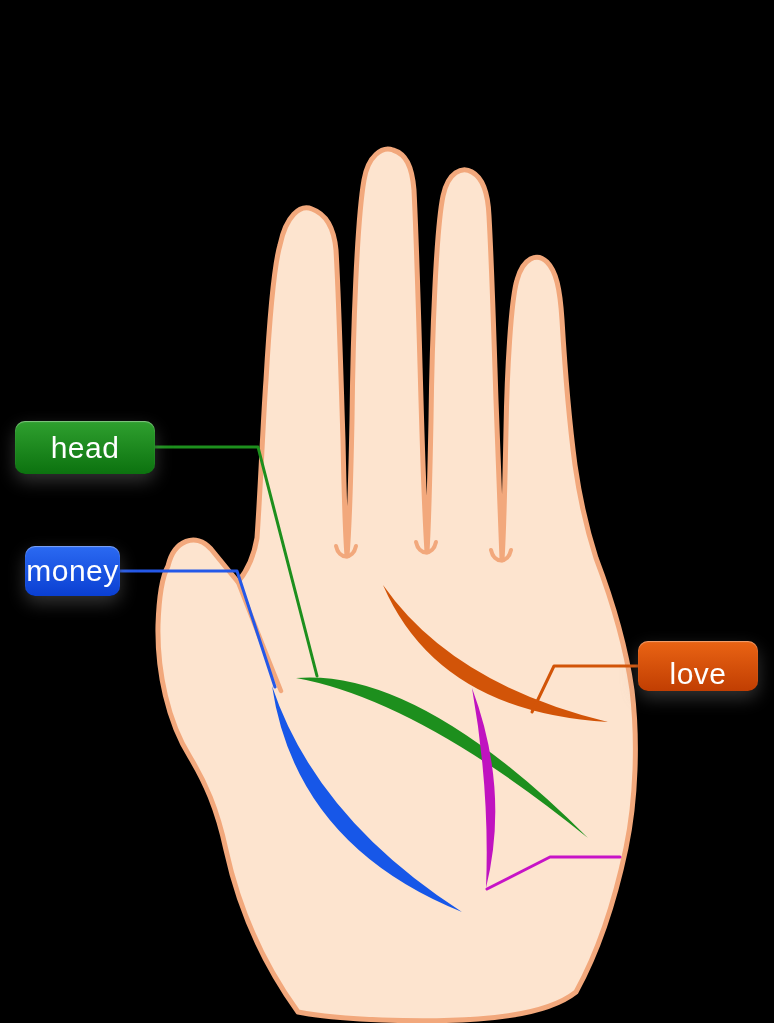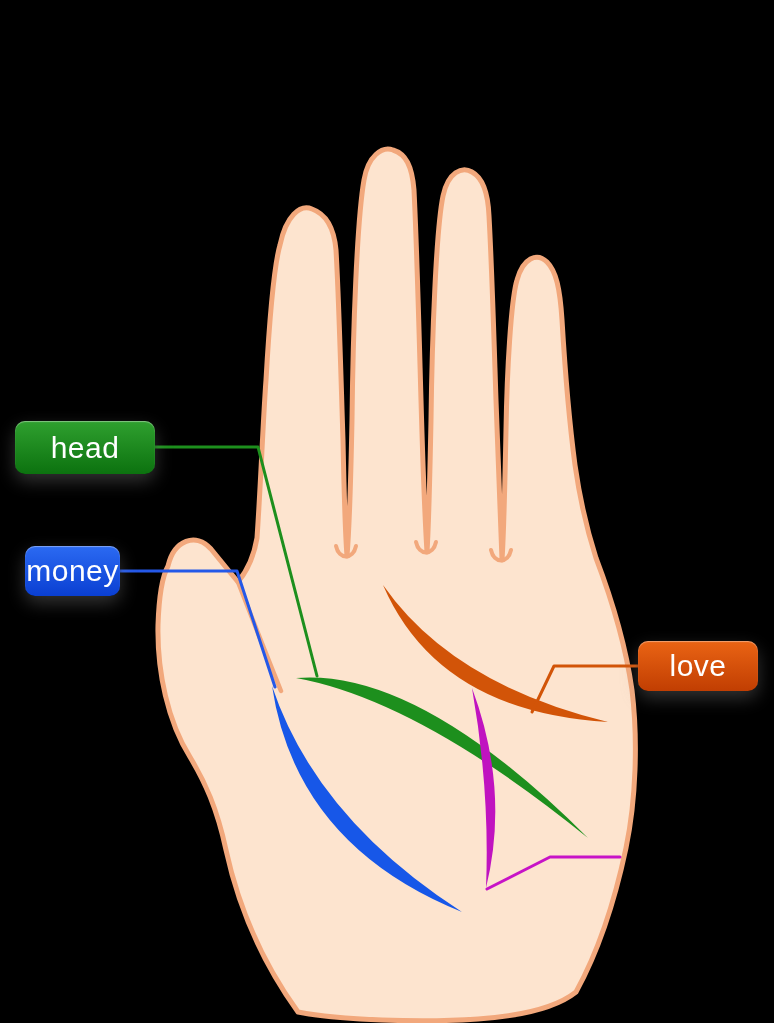--- a/index.html
+++ b/index.html
@@ -32,21 +32,21 @@
     border-radius: 10px;
     box-shadow: 0 7px 18px rgba(170,170,170,0.30),
                 0 2px 4px rgba(0,0,0,0.45),
                 inset 0 1px 1px rgba(255,255,255,0.40);
   }
   .label-head  { left: 15px;  top: 421px; width: 140px; height: 53px;
                  background: linear-gradient(180deg, #2fa02f 0%, #0c720f 100%); }
   .label-live  { left: 25px;  top: 546px; width: 95px;  height: 50px;
                  background: linear-gradient(180deg, #2b6af2 0%, #0a3fd2 100%); }
   .label-love  { left: 638px; top: 641px; width: 120px; height: 50px;
-                 background: linear-gradient(180deg, #ea6414 0%, #c13e02 100%); }
+                 background: linear-gradient(180deg, #ea6414 0%, #c13e02 100%); align-items: flex-end; }
   .label-money { left: 620px; top: 833px; width: 154px; height: 48px;
                  background: linear-gradient(180deg, #da1cc9 0%, #a30f9b 100%); }
 </style>
 </head>
 <body>
 
 <div id="stage">
 
   <svg id="hand-svg" width="774" height="1023" viewBox="0 0 774 1023">
 

